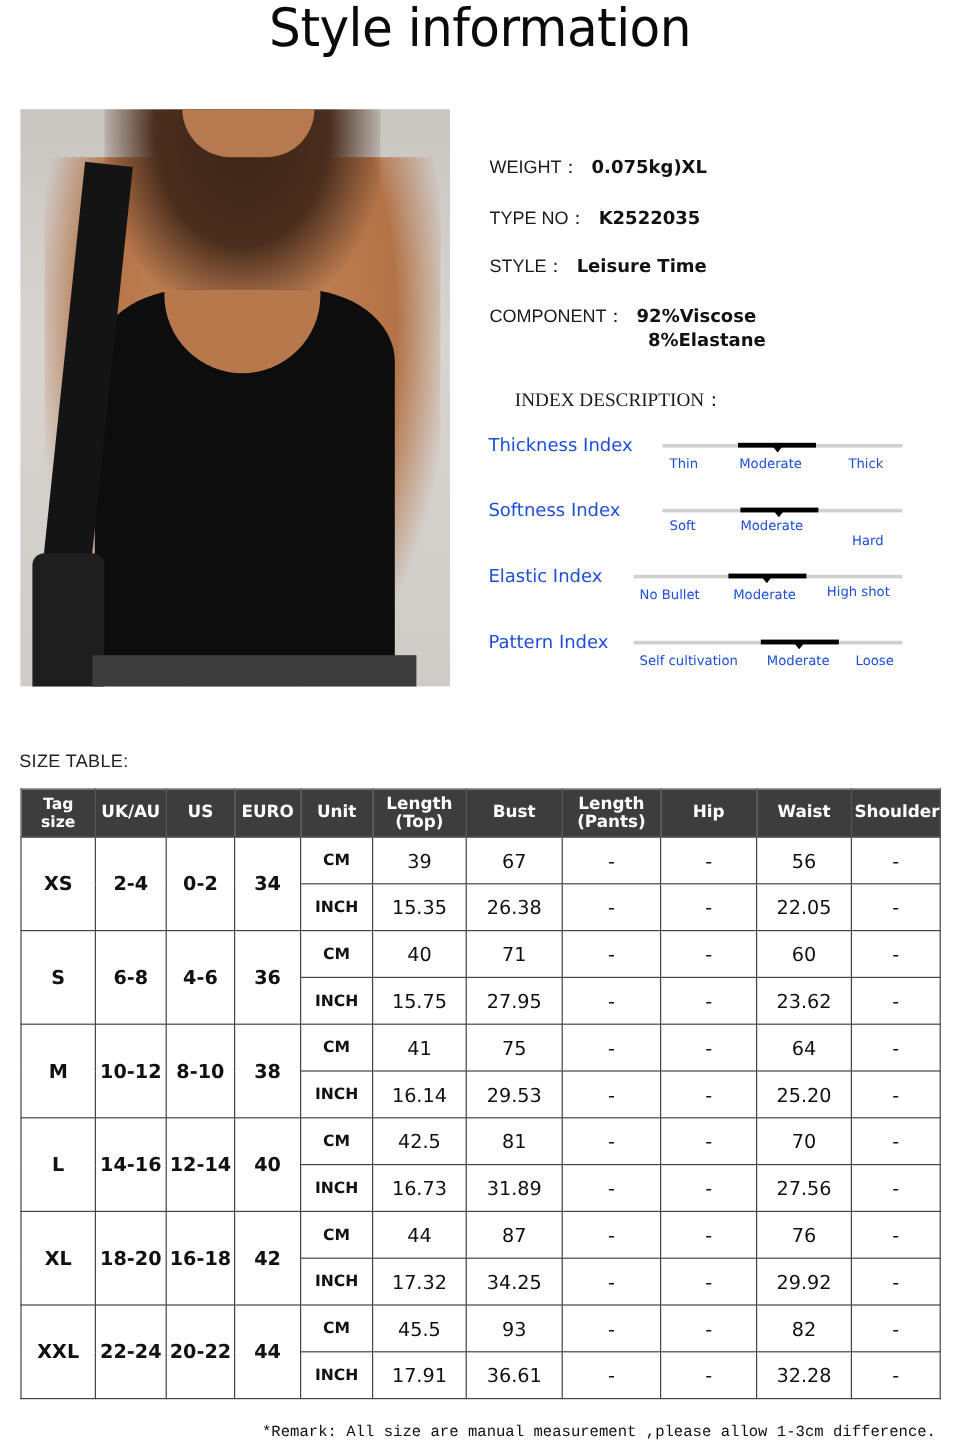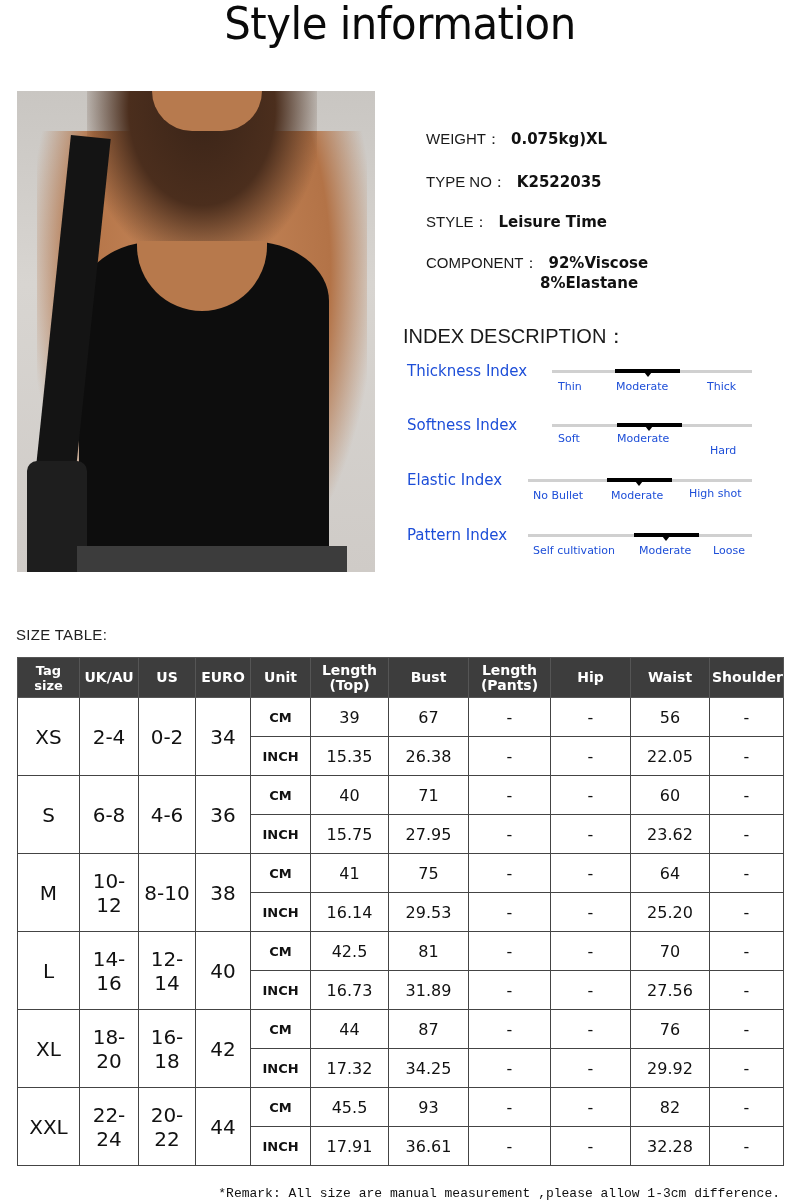--- a/index.html
+++ b/index.html
@@ -28,26 +28,26 @@
     position:absolute; left:62px; top:150px; width:250px; height:330px;
     background:#0d0d0d; border-radius: 80px 80px 6px 6px / 60px 60px 6px 6px;
   }
   .photo .neckline { position:absolute; left:120px; top:150px; width:130px; height:70px;
     border-radius: 0 0 70px 70px; background:#b7794c; }
   .photo .strap { position:absolute; left:35px; top:45px; width:40px; height:360px; background:#141414; transform: rotate(6deg); }
   .photo .pants { position:absolute; left:60px; top:455px; width:270px; height:40px; background:#3c3c3c; }
   .photo .bag { position:absolute; left:10px; top:370px; width:60px; height:120px; background:#1e1e1e; border-radius:10px; }
 
   
-  .info-row { position: absolute; left: 426px; font-size: 15px; color: #222; }
+  .info-row { position: absolute; left: 408px; font-size: 15px; color: #222; }
   .info-row .k { font-family: "Liberation Sans", sans-serif; font-weight: 400; color:#1a1a1a; }
   .info-row .v { font-weight: 700; font-size: 15px; color:#111; margin-left: 10px; font-family: "DejaVu Sans", sans-serif; }
   .component-second { position: absolute; left: 540px; top: 274px; font-weight: 700; font-size: 15px; text-align: right; }
 
-  .index-title { position:absolute; left:403px; top:323px; font-family:Liberation Sans, sans-serif; font-size:20px; color:#1a1a1a; }
+  .index-title { position:absolute; left:429px; top:323px; font-family:Liberation Serif, serif; font-size:16px; color:#1a1a1a; }
 
   .idx { position:absolute; left:407px; width:350px; height:50px; }
   .idx .name { position:absolute; left:0; top:0; font-size:15px; font-weight:400; color:#1d4ed8; }
   .idx .track { position:absolute; height:3px; background:#d0d0d0; }
   .idx .bar { position:absolute; height:4px; background:#000; }
   .idx .tick { position:absolute; width:0; height:0; border-left:4px solid transparent; border-right:4px solid transparent; border-top:5px solid #000; }
   .idx .lbl { position:absolute; font-size:11px; color:#1d4ed8; white-space:nowrap; }
 
   .size-title { position:absolute; left:16px; top:626px; font-family:"Liberation Sans", sans-serif; font-size:15px; color:#222; letter-spacing:0.3px; }
 
@@ -56,21 +56,21 @@
     border-collapse: collapse; table-layout: fixed;
     font-family: "DejaVu Sans", sans-serif;
   }
   table.size th {
     background:#3d3d3d; color:#fff; font-weight:700; font-size:14px;
     height:40px; border:1px solid #555; line-height:15px; padding:0 2px;
   }
   table.size td {
     border:1px solid #444; text-align:center; height:39px; font-size:16px; color:#111;
   }
-  table.size td.size-cell { font-weight:400; font-size:20px; }
+  table.size td.size-cell { font-weight:700; font-size:16px; }
   table.size td.unit { font-size:13px; font-weight:700; }
 
   .remark { position:absolute; right:20px; top:1186px; font-size:13px; color:#111; font-family:Liberation Mono, monospace;text-align:right; }
 </style>
 </head>
 <body>
 
 <div class="title">Style information</div>
 
 <div class="photo">

